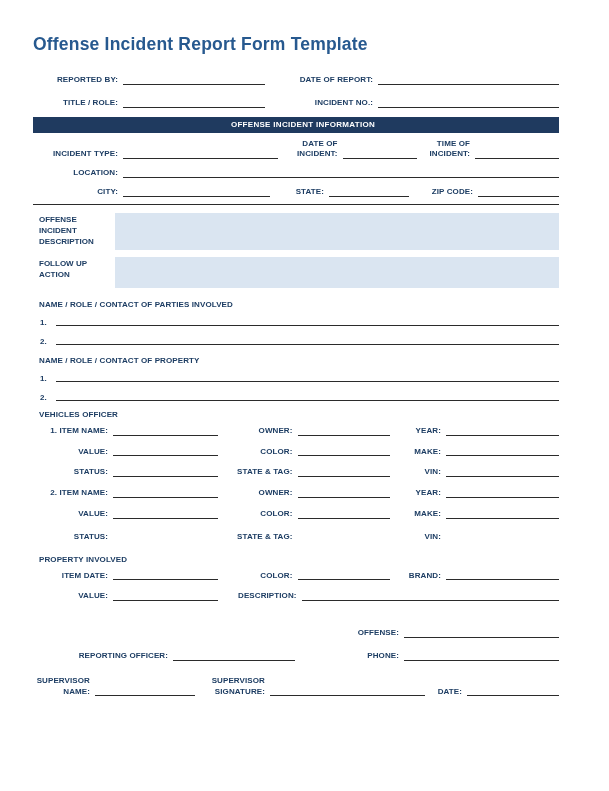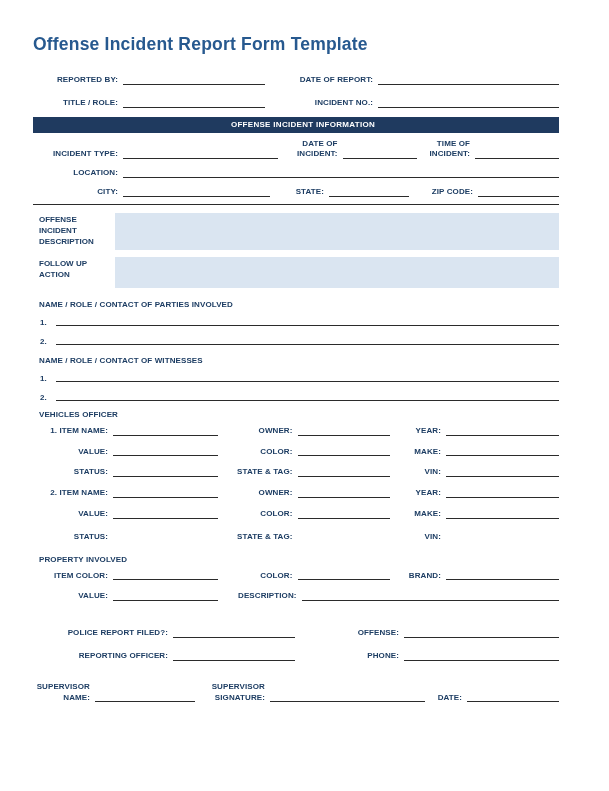--- a/index.html
+++ b/index.html
@@ -42,21 +42,21 @@
   .block { display:flex; align-items:stretch; }
   .blk-lbl {
     flex:0 0 82px; box-sizing:border-box; padding-left:6px; padding-top:1px;
     font-size:8px; font-weight:700; color:var(--label_navy,#1d3d63);
     line-height:1.4; white-space:pre-line;
   }
   .bluebox { flex:1 1 auto; background:var(--box_blue,#dae5f1); }
   .h37{height:37px;} .h31{height:31px;}
   .num { flex:0 0 16px; padding-left:7px; font-size:8px; font-weight:700; color:var(--label_navy,#1d3d63); }
   .mt6{margin-top:6px;} .mt7{margin-top:7px;} .mt8{margin-top:8px;} .mt9{margin-top:9px;}
-  .mt10{margin-top:10px;} .mt12{margin-top:12px;} .mt26{margin-top:26px;} .mt30{margin-top:20px;}
+  .mt10{margin-top:10px;} .mt12{margin-top:12px;} .mt26{margin-top:26px;} .mt30{margin-top:14px;}
   .mb12{margin-bottom:12px;}
   .indent35{margin-left:35px;}
 </style>
 </head>
 <body>
 
 <div class="page">
 
   <h1 class="title">Offense Incident Report Form Template</h1>
 
@@ -143,21 +143,21 @@
   <div class="subhead mt12">NAME / ROLE / CONTACT OF PARTIES INVOLVED</div>
   <div class="row mt9">
     <span class="num">1.</span>
     <span class="line"></span>
   </div>
   <div class="row mt10">
     <span class="num">2.</span>
     <span class="line"></span>
   </div>
 
-  <div class="subhead mt10">NAME / ROLE / CONTACT OF WITNESSES</div>
+  <div class="subhead mt10">NAME / ROLE / CONTACT OF PROPERTY</div>
   <div class="row mt9">
     <span class="num">1.</span>
     <span class="line"></span>
   </div>
   <div class="row mt10">
     <span class="num">2.</span>
     <span class="line"></span>
   </div>
 
   <div class="subhead mt8">VEHICLES OFFICER</div>
@@ -249,21 +249,21 @@
     <div class="fg g168">
       <span class="lbl lw55">VIN:</span>
       <span class="line noline"></span>
     </div>
   </div>
 
   <div class="subhead mt12">PROPERTY INVOLVED</div>
 
   <div class="row sb mt7">
     <div class="fg g185">
-      <span class="lbl lw80">ITEM COLOR:</span>
+      <span class="lbl lw80">ITEM DATE:</span>
       <span class="line"></span>
     </div>
     <div class="fg g170">
       <span class="lbl lw78">COLOR:</span>
       <span class="line"></span>
     </div>
     <div class="fg g168">
       <span class="lbl lw55">BRAND:</span>
       <span class="line"></span>
     </div>
@@ -274,24 +274,20 @@
       <span class="lbl lw80">VALUE:</span>
       <span class="line"></span>
     </div>
     <div class="fg" style="flex:1 1 auto; margin-left:20px;">
       <span class="lbl">DESCRIPTION:</span>
       <span class="line"></span>
     </div>
   </div>
 
   <div class="row mt26">
-    <div class="fg g262">
-      <span class="lbl lw140">POLICE REPORT FILED?:</span>
-      <span class="line"></span>
-    </div>
     <div class="sp"></div>
     <div class="fg g235">
       <span class="lbl lw80">OFFENSE:</span>
       <span class="line"></span>
     </div>
   </div>
 
   <div class="row mt12">
     <div class="fg g262">
       <span class="lbl lw140">REPORTING OFFICER:</span>

